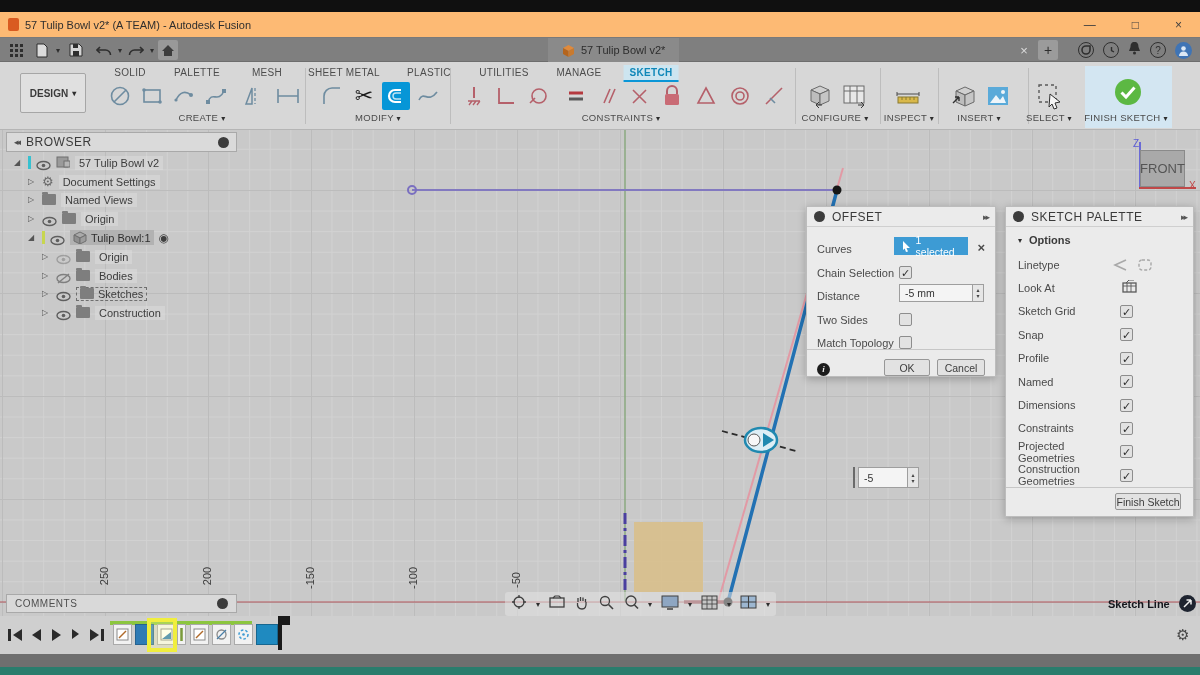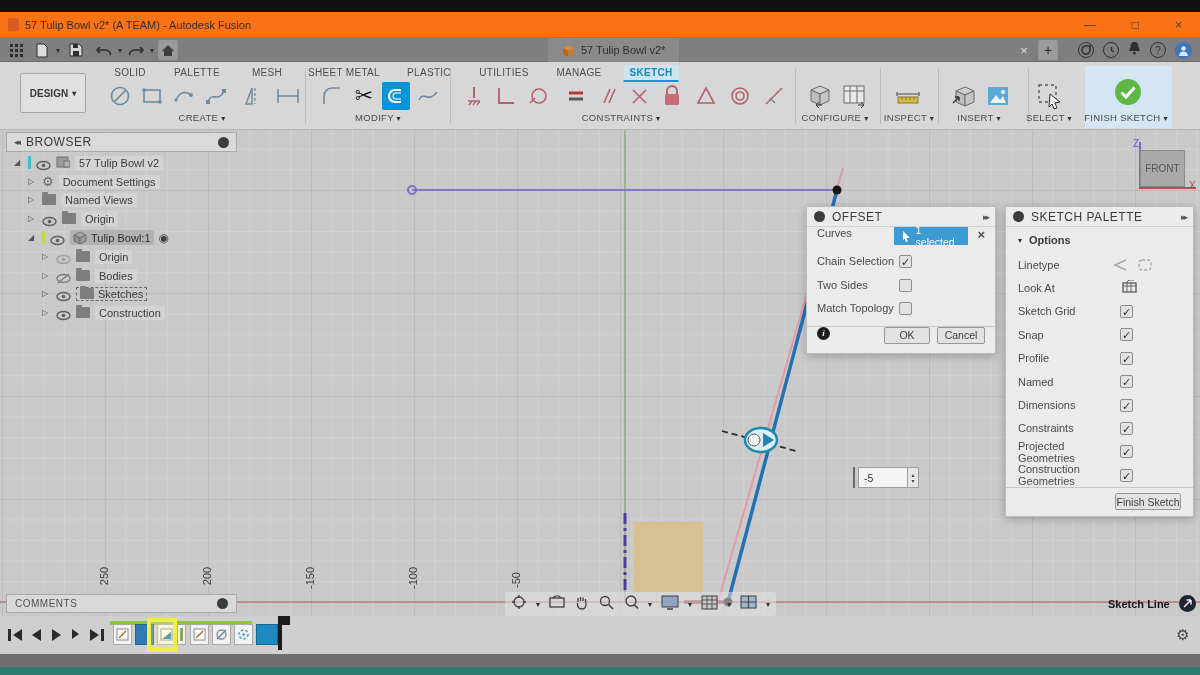--- a/index.html
+++ b/index.html
@@ -1,21 +1,21 @@
 <!DOCTYPE html>
 <html><head>
 <meta charset="utf-8">
 <style>
   html,body{margin:0;padding:0;background:#555;}
   *{box-sizing:border-box;font-family:"Liberation Sans",sans-serif;}
   .screen{position:relative;width:1200px;height:675px;background:#c9c9c9;overflow:hidden;}
   .ab{position:absolute;}
   
   .top-black{left:0;top:0;width:1200px;height:12px;background:#101010;}
-  .titlebar{left:0;top:12px;width:1200px;height:26px;background:#f97316;border-bottom:1px solid #7a7a7a;display:flex;align-items:center;padding:0 8px;}
+  .titlebar{left:0;top:12px;width:1200px;height:26px;background:#fdba74;border-bottom:1px solid #7a7a7a;display:flex;align-items:center;padding:0 8px;}
   .titlebar .ttl{font-size:11px;color:#2e2e2e;margin-left:6px;}
   .fusion-logo{width:11px;height:13px;background:#d95b21;border-radius:2px;display:inline-block;}
   .win-controls{position:absolute;right:18px;top:0;height:26px;display:flex;gap:36px;align-items:center;color:#3f3f3f;font-size:12px;}
   .qat{left:0;top:38px;width:1200px;height:24px;background:#7f7f7f;border-bottom:1px solid #6d6d6d;}
   .qat .qicon{position:absolute;top:2px;width:20px;height:20px;display:flex;align-items:center;justify-content:center;}
   .caret{font-size:8px;color:#2e2e2e;}
   .doc-tab{position:absolute;left:548px;top:0;height:24px;display:flex;align-items:center;gap:6px;padding:0 14px;background:#8a8a8a;}
   .doc-tab span{font-size:11px;color:#2d2d2d;}
   .tabbar-right{position:absolute;right:8px;top:0;height:24px;display:flex;align-items:center;gap:9px;}
   .circ{width:16px;height:16px;border-radius:50%;border:1.5px solid #2f2f2f;display:flex;align-items:center;justify-content:center;font-size:10px;color:#2f2f2f;}
@@ -28,32 +28,32 @@
   .ric{position:absolute;top:20px;width:28px;height:28px;display:flex;align-items:center;justify-content:center;}
   .rsep{position:absolute;top:6px;width:1px;height:56px;background:#bdbdbd;}
   .finish-bg{position:absolute;left:1085px;top:4px;width:87px;height:62px;background:#d3e6f2;}
   .offset-hl{background:#0696d7;border-radius:2px;}
   
   .canvas{left:0;top:130px;width:1200px;height:490px;background-color:#c9c9c9;
     background-image:linear-gradient(to right,#bcbcbc 1px,transparent 1px),linear-gradient(to bottom,#bcbcbc 1px,transparent 1px),linear-gradient(to right,#d2d2d2 1px,transparent 1px),linear-gradient(to bottom,#d2d2d2 1px,transparent 1px);
     background-size:103px 103px,103px 103px,20.6px 20.6px,20.6px 20.6px;
     background-position:2px 60px,2px 60px,2px 18.8px,2px 18.8px;}
   .tick{position:absolute;transform:rotate(-90deg);font-size:11px;color:#3c3c3c;}
-  .viewcube{position:absolute;left:1140px;top:20px;width:45px;height:37px;background:#a9a9a9;border:1px solid #8a8a8a;display:flex;align-items:center;justify-content:center;font-size:10px;color:#555;}
+  .viewcube{position:absolute;left:1140px;top:20px;width:45px;height:37px;background:#a9a9a9;border:1px solid #8a8a8a;display:flex;align-items:center;justify-content:center;font-size:13px;color:#555;}
   .vc-z{position:absolute;left:1133px;top:8px;font-size:10px;color:#5b5bd6;}
   .vc-x{position:absolute;left:1189px;top:50px;font-size:10px;color:#c04848;}
   .vc-edge-l{position:absolute;left:1139px;top:12px;width:2px;height:46px;background:#6b6bd6;}
   .vc-edge-b{position:absolute;left:1139px;top:57px;width:57px;height:2px;background:#c04848;}
   
   .panel-hdr{height:20px;display:flex;align-items:center;padding:0 7px;gap:7px;border-bottom:1px solid #cfcfcf;}
   .panel-hdr .grip{width:11px;height:11px;border-radius:50%;background:#3c3c3c;color:#ddd;font-size:8px;line-height:11px;text-align:center;}
   .panel-hdr .nm{font-size:12px;color:#3a3a3a;letter-spacing:.5px;}
   .panel-hdr .dbl{margin-left:auto;font-size:9px;color:#555;letter-spacing:-2px;}
   .dialog{background:#ebebeb;border:1px solid #bcbcbc;box-shadow:0 2px 8px rgba(0,0,0,.25);}
-  .drow{display:flex;align-items:flex-start;padding:0 10px;height:23.5px;}
+  .drow{display:flex;align-items:flex-end;padding:0 10px;height:23.5px;}
   .drow .lbl{font-size:11px;color:#4a4a4a;width:82px;}
   .cb{width:13px;height:13px;border:1px solid #8d8d8d;background:#e2e2e2;border-radius:2px;font-size:11px;line-height:12px;text-align:center;color:#2c2c2c;}
   .cb.checked::after{content:"✓";}
   .chip{background:#3d9bd4;color:#fff;font-size:10.5px;height:18px;display:flex;align-items:center;gap:5px;padding:0 8px;}
   .inp{background:#f4f4f4;border:1px solid #9e9e9e;height:18px;font-size:10.5px;color:#333;display:flex;align-items:center;padding:0 5px;}
   .spin{width:11px;height:18px;border:1px solid #9e9e9e;border-left:none;background:#e6e6e6;display:flex;flex-direction:column;align-items:center;justify-content:center;font-size:6px;color:#444;line-height:6px;}
   .btn{background:#e2e2e2;border:1px solid #979797;border-radius:2px;font-size:10.5px;color:#3d3d3d;height:17px;display:flex;align-items:center;justify-content:center;}
   .info-dot{width:13px;height:13px;border-radius:50%;background:#1c1c1c;color:#eee;font-size:9px;font-style:italic;font-weight:bold;text-align:center;line-height:13px;font-family:"Liberation Serif",serif;}
   
   .sp-row{display:flex;align-items:center;height:23.4px;padding:0 12px;}
@@ -584,20 +584,28 @@
           </svg>
         <span>1 selected</span>
       </span>
       <span style="margin-left:9px;font-size:13px;font-weight:bold;color:#4a4a4a">×</span>
     </div>
     <div class="drow">
       <span class="lbl">Chain Selection</span>
       <span class="cb checked"></span>
     </div>
     <div class="drow">
+      <span class="lbl">Distance</span>
+      <span class="inp" style="width:74px">-5 mm</span>
+      <span class="spin">
+          <span>▴</span>
+          <span>▾</span>
+        </span>
+    </div>
+    <div class="drow">
       <span class="lbl">Two Sides</span>
       <span class="cb"></span>
     </div>
     <div class="drow">
       <span class="lbl">Match Topology</span>
       <span class="cb"></span>
     </div>
     <div class="drow" style="border-top:1px solid #c6c6c6;height:27px">
       <span class="info-dot">i</span>
       <span class="btn" style="margin-left:auto;width:46px">OK</span>

